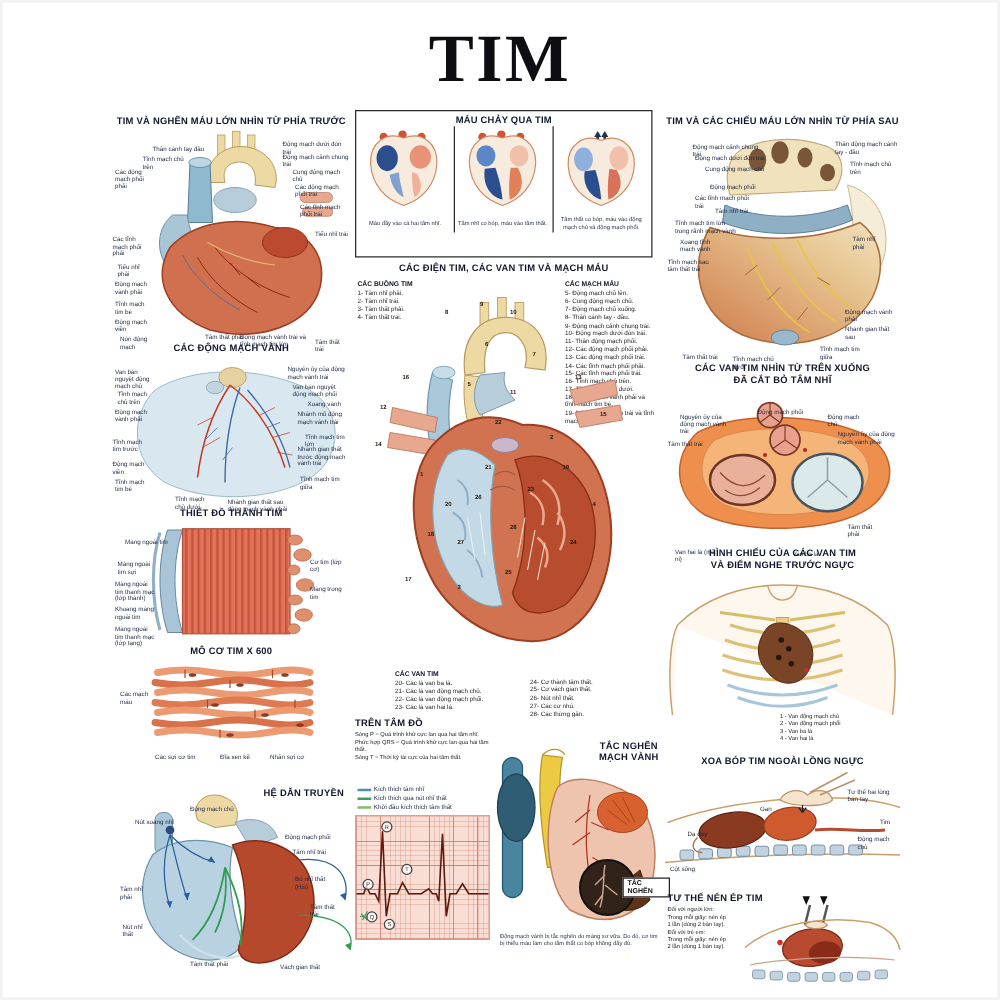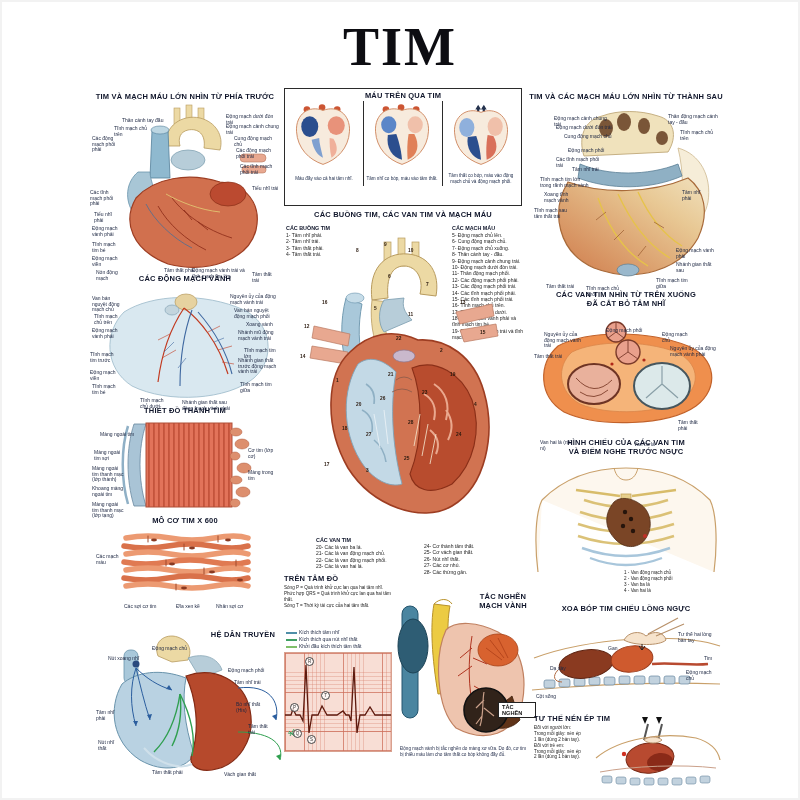--- a/index.html
+++ b/index.html
@@ -36,21 +36,21 @@
   .note{position:absolute;font-size:4.6px;line-height:1.3;color:#27314e}
 </style>
 </head>
 <body>
 
 <div class="poster">
 
   <div class="title">TIM</div>
 
   <section class="panel" style="left:88px;top:92px;width:194px;height:180px">
-    <h2 class="ph">TIM VÀ MẠCH MÁU LỚN NHÌN TỪ PHÍA TRƯỚC</h2>
+    <h2 class="ph">TIM VÀ NGHẼN MÁU LỚN NHÌN TỪ PHÍA TRƯỚC</h2>
     <div class="ill" style="left:0;top:10px;width:194px;height:168px">
       <svg width="194" height="168" viewBox="0 0 194 168">
         <rect x="86" y="6" width="6" height="16" fill="#ecd9a4" stroke="#b89b5e" stroke-width=".6"></rect>
         <rect x="98" y="3" width="6" height="17" fill="#ecd9a4" stroke="#b89b5e" stroke-width=".6"></rect>
         <rect x="110" y="6" width="6" height="16" fill="#ecd9a4" stroke="#b89b5e" stroke-width=".6"></rect>
         <path d="M78,44 C76,24 94,12 112,16 C128,20 136,34 132,48 L116,46 C118,32 110,26 100,28 C92,30 90,36 92,44 Z" fill="#ecd9a4" stroke="#b89b5e" stroke-width=".8"></path>
         <path d="M64,28 L80,28 L82,76 L62,76 Z" fill="#8fb9cf" stroke="#54809a" stroke-width=".8"></path>
         <ellipse cx="72" cy="28" rx="9" ry="4" fill="#bcd6e2" stroke="#54809a" stroke-width=".6"></ellipse>
         <ellipse cx="100" cy="58" rx="17" ry="10" fill="#b7cdd9" stroke="#7a9cae" stroke-width=".7"></ellipse>
         <rect x="152" y="52" width="26" height="8" rx="4" fill="#e8a890" stroke="#b97860" stroke-width=".6"></rect>
@@ -216,21 +216,21 @@
         <span class="lbl" style="left: 8px; top: 82px; width: 22px;">Tâm nhĩ phải</span>
         <span class="lbl" style="left: 160px; top: 96px; width: 26px;">Tâm thất trái</span>
         <span class="lbl" style="left: 10px; top: 112px; width: 22px;">Nút nhĩ thất</span>
         <span class="lbl" style="left: 64px; top: 142px;">Tâm thất phải</span>
         <span class="lbl" style="left: 136px; top: 144px;">Vách gian thất</span>
       </div>
   </section>
 
   <section class="panel" style="left:284px;top:88px;width:238px;height:118px">
     <div class="bf-box" style="left:0;top:0;width:236px;height:116px"></div>
-    <h2 class="ph" style="position:relative;top:3px">MÁU TRÊN QUA TIM</h2>
+    <h2 class="ph" style="position:relative;top:3px">MÁU CHẢY QUA TIM</h2>
     <div class="bf-div" style="left:79px"></div>
     <div class="bf-div" style="left:158px"></div>
     <div class="ill" style="left:4px;top:15px;width:70px;height:66px">
       <svg width="70" height="66" viewBox="0 0 74 66">
         <circle cx="20" cy="5" r="3.5" fill="#cc5533"></circle>
           <circle cx="36" cy="3" r="3.5" fill="#cc5533"></circle>
           <circle cx="52" cy="5" r="3.5" fill="#cc5533"></circle>
         <path d="M37,6 C22,0 8,10 9,28 C10,46 22,58 37,63 C52,58 64,46 65,28 C66,10 52,0 37,6 Z" fill="#f7ebdd" stroke="#cf8a62" stroke-width="1"></path>
         <ellipse cx="23" cy="23" rx="9" ry="11" fill="#2b4e8e"></ellipse>
         <ellipse cx="51" cy="22" rx="9" ry="10" fill="#e8927a"></ellipse>
@@ -260,21 +260,21 @@
         <path d="M23,34 C21,46 28,56 37,58 C36,47 34,39 32,33 Z" fill="#2b4e8e"></path>
         <path d="M50,33 C56,43 54,54 43,58 C42,47 43,38 44,32 Z" fill="#d9705a"></path>
       </svg>
     </div>
     <div class="bf-cap" style="left:4px;top:88px;width:72px">Máu đầy vào cả hai tâm nhĩ.</div>
     <div class="bf-cap" style="left:82px;top:88px;width:72px">Tâm nhĩ co bóp, máu vào tâm thất.</div>
     <div class="bf-cap" style="left:161px;top:85px;width:72px">Tâm thất co bóp, máu vào động mạch chủ và động mạch phổi.</div>
   </section>
 
   <section class="panel" style="left:284px;top:210px;width:238px;height:326px">
-    <h2 class="ph">CÁC BUỒNG TIM, CÁC VAN TIM VÀ MẠCH MÁU</h2>
+    <h2 class="ph">CÁC ĐIỆN TIM, CÁC VAN TIM VÀ MẠCH MÁU</h2>
     <div class="list" style="left:2px;top:15px;width:72px">
       <div class="list-title">CÁC BUỒNG TIM</div>
       <div>
           <div class="li">1- Tâm nhĩ phải.</div>
           <div class="li">2- Tâm nhĩ trái.</div>
           <div class="li">3- Tâm thất phải.</div>
           <div class="li">4- Tâm thất trái.</div>
         </div>
     </div>
     <div class="list" style="left:168px;top:15px;width:72px">
@@ -413,21 +413,21 @@
         <path d="M74,108 C84,132 112,140 126,124 L118,100 C102,114 86,114 74,108 Z" fill="#5f3318" stroke="#3e1f0c" stroke-width=".8"></path>
         <circle cx="92" cy="114" r="22" fill="#31231a" stroke="#121212" stroke-width="1.6"></circle>
         <path d="M90,96 C88,106 90,118 86,130 M90,104 l-8,8 M90,112 l10,8 M88,120 l-6,8" stroke="#caa08a" stroke-width="1.2" fill="none"></path>
       </svg>
     </div>
     <div class="inset-tag" style="left:104px;top:114px">TẮC NGHẼN</div>
     <div class="note" style="left:6px;top:158px;width:128px">Động mạch vành bị tắc nghẽn do màng xơ vữa. Do đó, cơ tim bị thiếu máu làm cho tâm thất co bóp không đầy đủ.</div>
   </section>
 
   <section class="panel" style="left:528px;top:92px;width:196px;height:196px">
-    <h2 class="ph">TIM VÀ CÁC MẠCH MÁU LỚN NHÌN TỪ THÀNH SAU</h2>
+    <h2 class="ph">TIM VÀ CÁC CHIẾU MÁU LỚN NHÌN TỪ PHÍA SAU</h2>
     <div class="ill" style="left:0;top:10px;width:196px;height:186px">
       <svg width="196" height="186" viewBox="0 0 196 186">
         <defs>
           <linearGradient id="bkgrad" x1="0" y1="1" x2="1" y2="0">
             <stop offset="0%" stop-color="#cf7a4a"></stop>
               <stop offset="70%" stop-color="#e8c894"></stop>
               <stop offset="100%" stop-color="#f0e0bc"></stop>
           </linearGradient>
         </defs>
         <path d="M74,14 C56,18 50,36 56,54 L140,50 C150,34 146,18 130,14 C112,8 90,8 74,14 Z" fill="#f0e2bc" stroke="#c0a878" stroke-width=".9"></path>
@@ -524,21 +524,21 @@
       <div>
           <div class="li">1 - Van động mạch chủ</div>
           <div class="li">2 - Van động mạch phổi</div>
           <div class="li">3 - Van ba lá</div>
           <div class="li">4 - Van hai lá</div>
         </div>
     </div>
   </section>
 
   <section class="panel" style="left:528px;top:598px;width:196px;height:108px">
-    <h2 class="ph" style="margin-top:6px">XOA BÓP TIM CHIẾU LỒNG NGỰC</h2>
+    <h2 class="ph" style="margin-top:6px">XOA BÓP TIM NGOÀI LỒNG NGỰC</h2>
     <div class="ill" style="left:0;top:16px;width:196px;height:90px">
       <svg width="196" height="90" viewBox="0 0 196 90">
         <path d="M6,44 C60,24 150,18 192,32 M4,76 C70,70 140,68 192,70" fill="none" stroke="#c9a06a" stroke-width="1.2"></path>
         <g fill="#c2d2de" stroke="#6888a0" stroke-width=".7">
           <rect x="16" y="66" width="11" height="8" rx="2"></rect>
             <rect x="31" y="65" width="11" height="8" rx="2"></rect>
           <rect x="46" y="64" width="11" height="8" rx="2"></rect>
             <rect x="61" y="63" width="11" height="8" rx="2"></rect>
           <rect x="76" y="63" width="11" height="8" rx="2"></rect>
             <rect x="91" y="62" width="11" height="8" rx="2"></rect>

